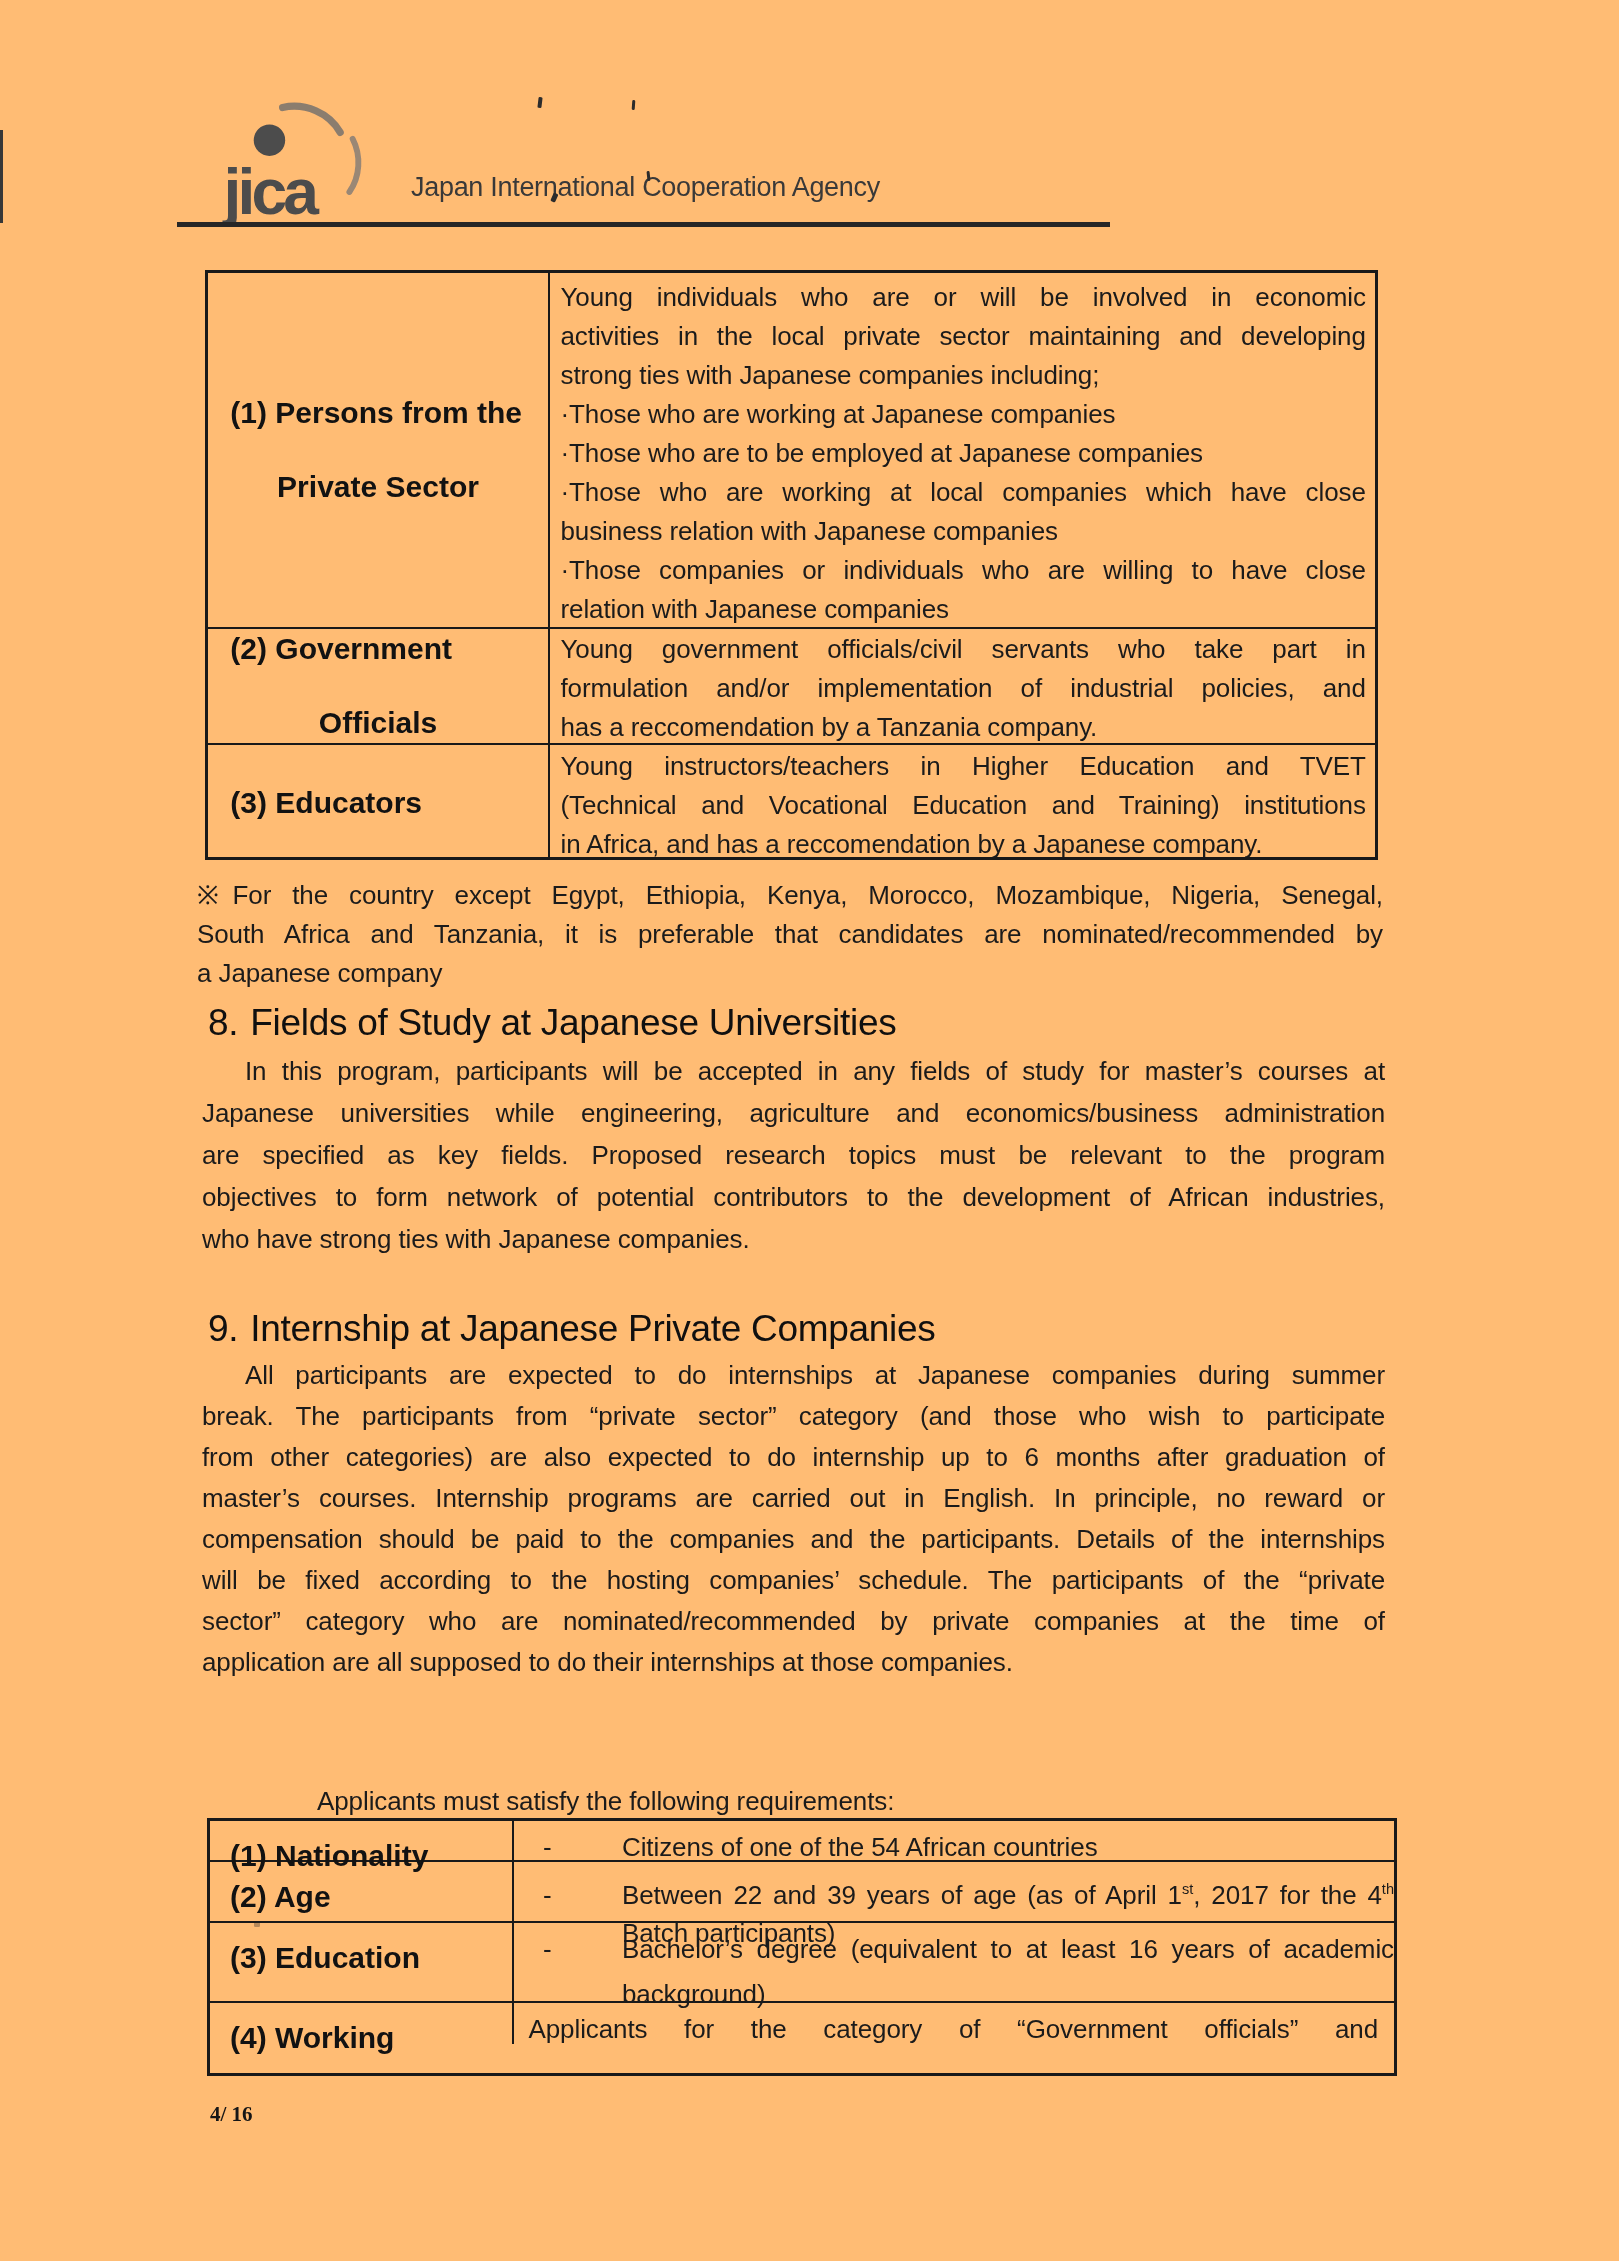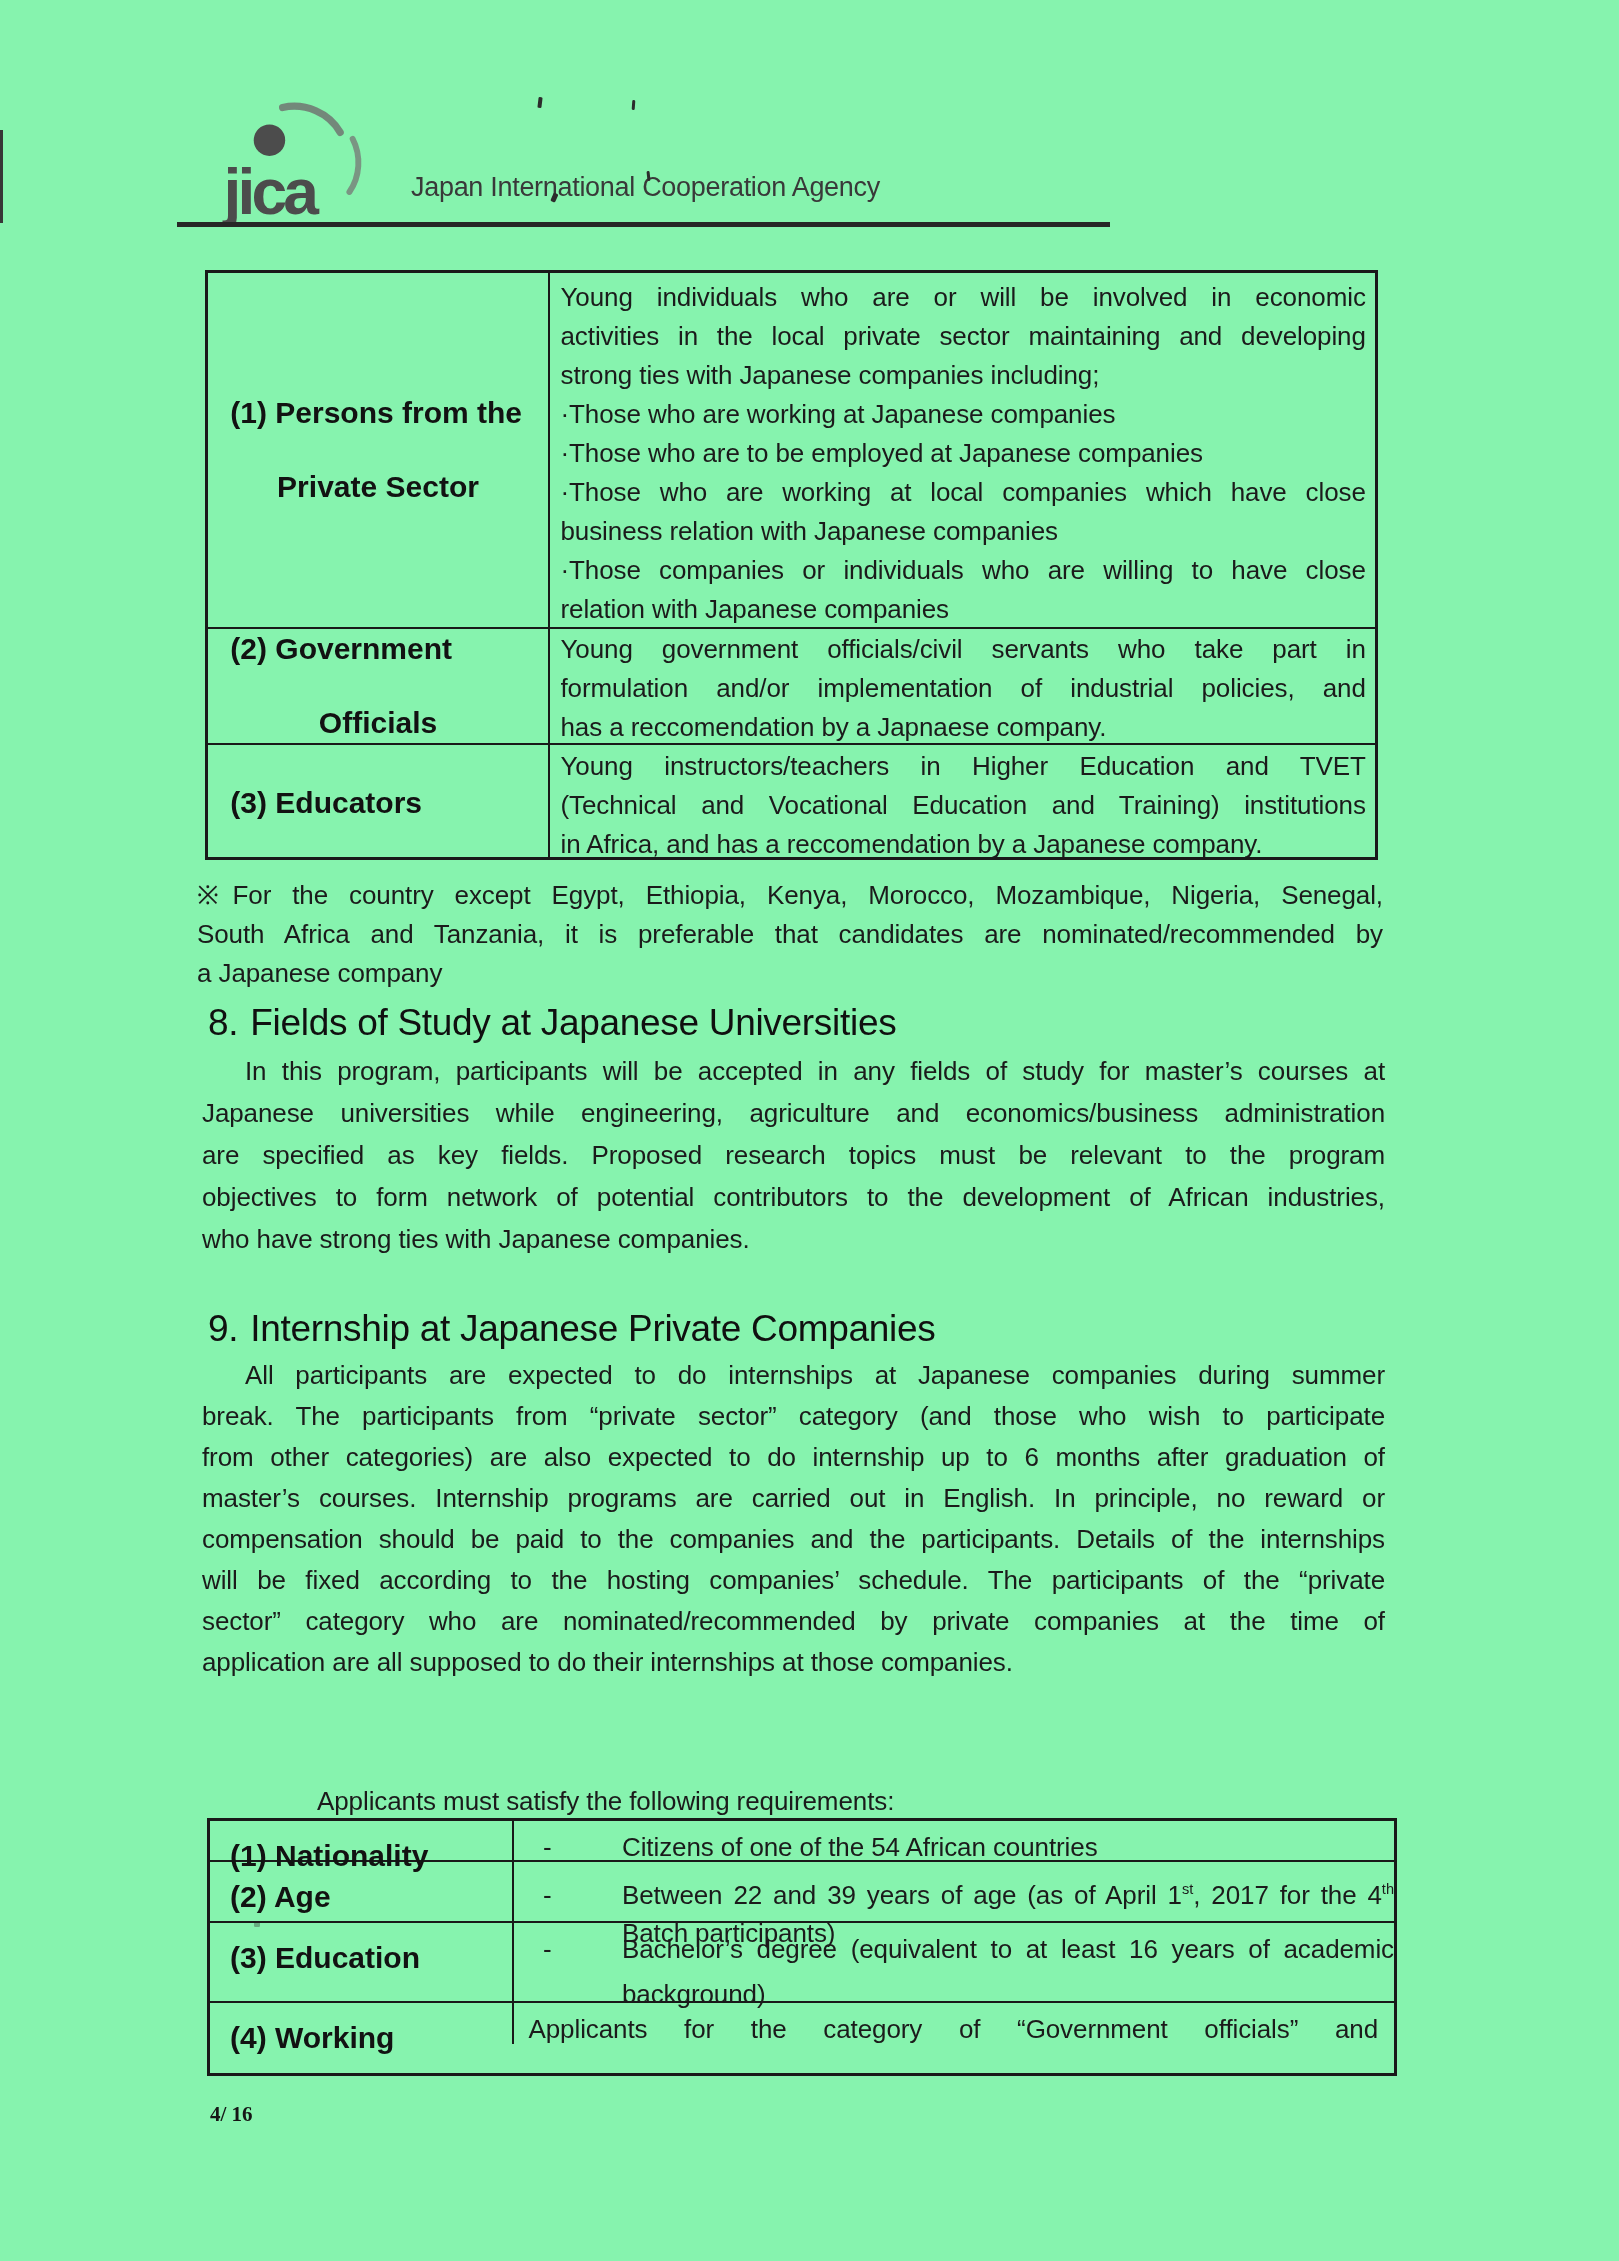--- a/index.html
+++ b/index.html
@@ -1,18 +1,18 @@
 <!DOCTYPE html>
 <html style="font-size:10.5px"><head>
 <meta charset="utf-8">
 <style>
   html,body{margin:0;padding:0;background:#e9e9e9;}
   .page{
     position:relative; width:1620px; height:2261px; overflow:hidden;
-    background:#86efac; color:#212121;
+    background:#fdba74; color:#212121;
     font-family:"Liberation Sans", sans-serif;
     filter: blur(0.3px) contrast(1.04);
   }
   
   .logo{position:absolute; left:222px; top:97px; width:148px; height:131px;}
   .agency{position:absolute; left:411px; top:172px; font-size:27px; letter-spacing:-0.3px; color:#3c3c3c; white-space:nowrap;}
   .hrule{position:absolute; left:177px; top:222px; width:933px; height:5.3px; background:#2a2a2a;}
   
   .speck{position:absolute; background:#2f2f2f; border-radius:1.3px;}
   .sliver{position:absolute; left:0; top:130px; width:3.3px; height:93px; background:#3a3a3a;}
@@ -86,21 +86,21 @@
       </div>
     </div>
     <div class="trow" style="height:116px;">
       <div class="lblcell">
         <div class="l1">(2) Government</div>
         <div class="l2">Officials</div>
       </div>
       <div class="content" style="padding-top:1.3px;">
         <div class="ln j">Young government officials/civil servants who take part in</div>
         <div class="ln j">formulation and/or implementation of industrial policies, and</div>
-        <div class="ln">has a reccomendation by a Japnaese company.</div>
+        <div class="ln">has a reccomendation by a Tanzania company.</div>
       </div>
     </div>
     <div class="trow" style="height:117px;">
       <div class="lblcell">
         <div class="l1">(3) Educators</div>
       </div>
       <div class="content" style="padding-top:2px;">
         <div class="ln j">Young instructors/teachers in Higher Education and TVET</div>
         <div class="ln j">(Technical and Vocational Education and Training) institutions</div>
         <div class="ln">in Africa, and has a reccomendation by a Japanese company.</div>

